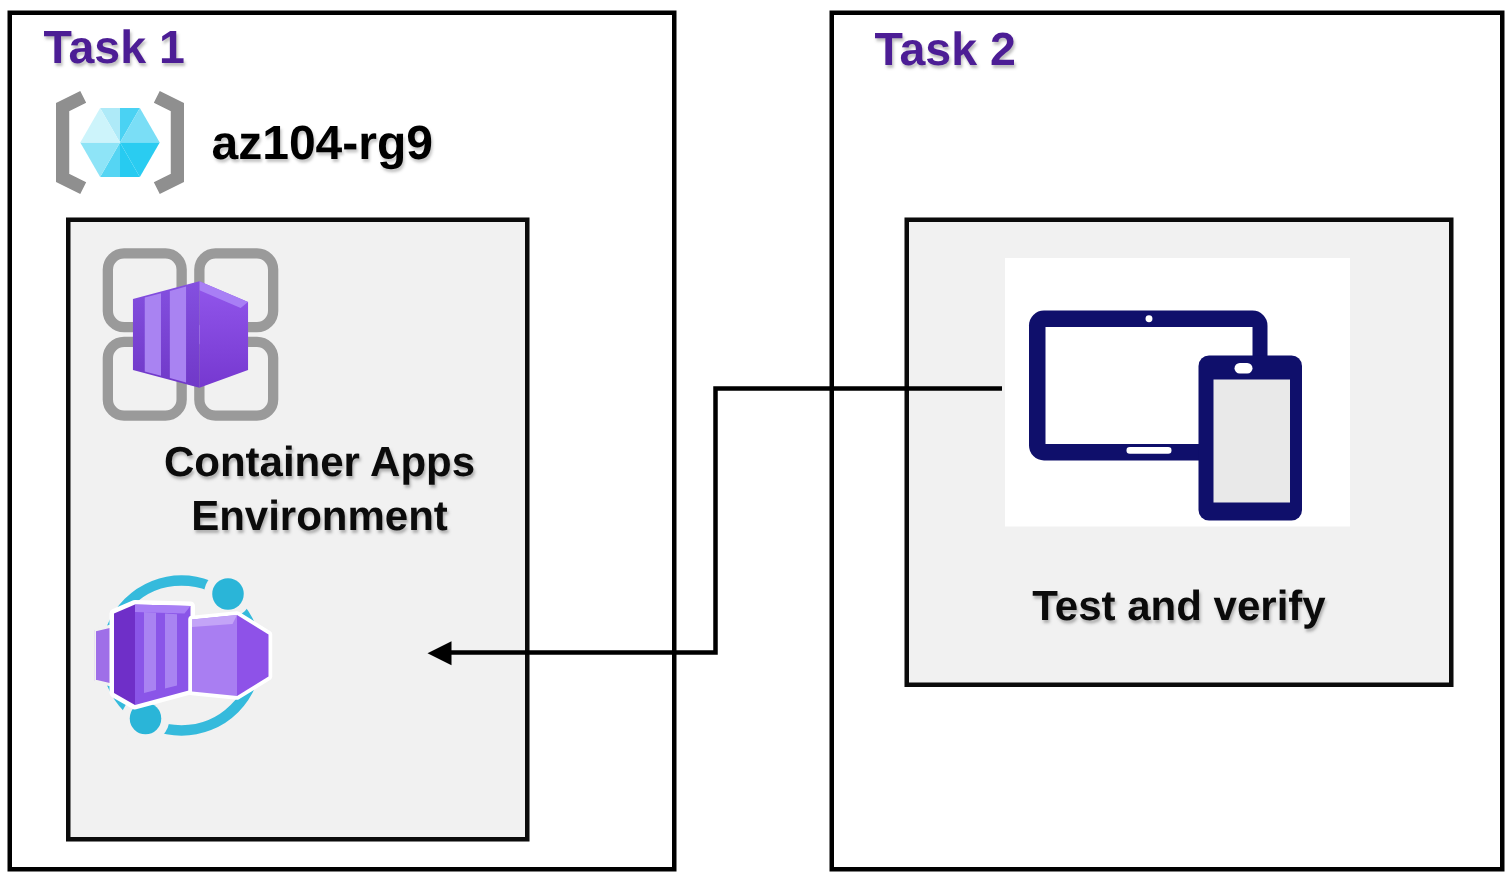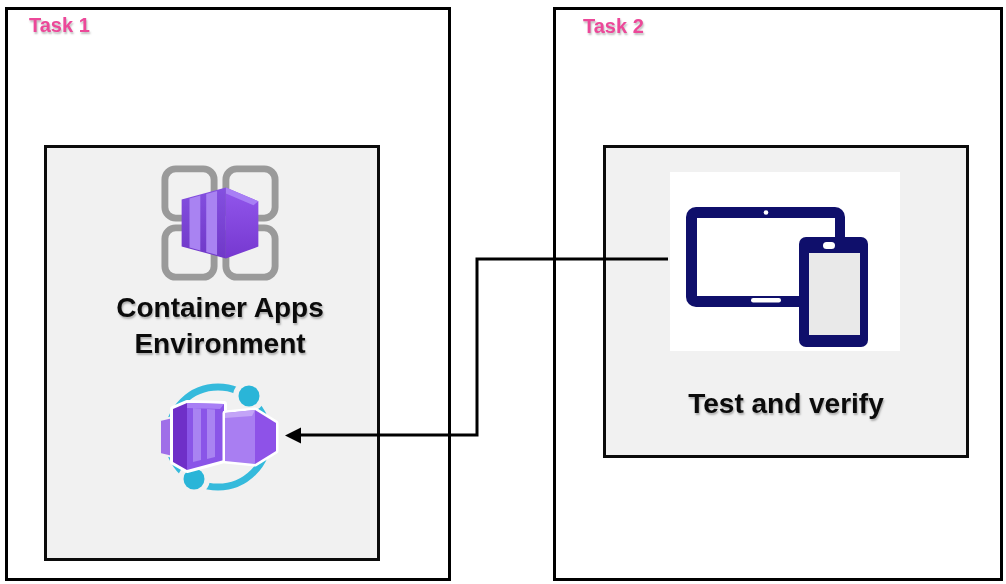--- a/index.html
+++ b/index.html
@@ -4,34 +4,34 @@
 <style>
   html,body{margin:0;padding:0;background:#ffffff;}
   #canvas{
     position:relative;width:1006px;height:584px;background:#ffffff;
     font-family:"Liberation Sans",sans-serif;overflow:hidden;
   }
   .panel{position:absolute;top:7px;height:574px;border:3px solid #000;background:#fff;box-sizing:border-box;}
   #task1-panel{left:5px;width:446px;}
   #task2-panel{left:553px;width:450px;padding-left:33px;}
   .panel-title{
-    position:absolute;font-size:20px;font-weight:700;color:#ec4899;
+    position:absolute;font-size:31px;font-weight:700;color:#4c1d95;
     text-shadow:1px 2px 2px rgba(110,110,110,.45);white-space:nowrap;
   }
   #task1-panel .panel-title{left:21px;top:4px;}
   #task2-panel .panel-title{left:27px;top:5px;}
   .rg-row{position:absolute;left:21px;top:49px;display:flex;align-items:center;gap:10px;}
   .rg-label{
     font-size:32px;font-weight:700;color:#000;
     text-shadow:1px 2px 2px rgba(110,110,110,.4);white-space:nowrap;
   }
   .inner-box{
     position:absolute;background:#f1f1f1;border:3px solid #0b0b0b;box-sizing:border-box;
   }
-  #task1-inner{left:36px;top:135px;width:336px;height:416px;display:flex;flex-direction:column;align-items:center;padding-left:16px;}
+  #task1-inner{left:36px;top:135px;width:309px;height:416px;display:flex;flex-direction:column;padding-left:16px;}
   #task2-inner{left:47px;top:135px;width:366px;height:313px;}
   .node-label{
     font-size:28px;font-weight:700;color:#0b0b0b;text-align:center;line-height:36px;
     text-shadow:1px 2px 2px rgba(110,110,110,.5);
   }
   #env-icon{margin-top:14px;flex-shrink:0;}
   #env-label{margin-top:6px;width:300px;}
   #app-icon{margin-top:21px;flex-shrink:0;}
   #app-label{margin-top:8px;width:340px;}
   #device-box{position:absolute;left:64px;top:24px;width:230px;height:179px;background:#ffffff;}
@@ -39,20 +39,39 @@
   #connector{position:absolute;left:0;top:0;pointer-events:none;z-index:10;}
 </style>
 </head>
 <body>
 
 <div id="canvas">
 
   <div class="panel" id="task1-panel">
     <div class="panel-title">Task 1</div>
 
+    <div class="rg-row">
+      <svg width="102" height="72" viewBox="0 0 104 72">
+        <g fill="none" stroke="#8f8f8f" stroke-width="9" stroke-linejoin="miter">
+          <path d="M27 5 L13 12 L13 60 L27 67"></path>
+          <path d="M77 5 L91 12 L91 60 L77 67"></path>
+        </g>
+        <g stroke="none">
+          <polygon points="38.5,12.6 52,12.6 52,36" fill="#aeeaf8"></polygon>
+          <polygon points="52,12.6 65.5,12.6 52,36" fill="#4ad2f3"></polygon>
+          <polygon points="65.5,12.6 79,36 52,36" fill="#7adef6"></polygon>
+          <polygon points="79,36 65.5,59.4 52,36" fill="#2accf1"></polygon>
+          <polygon points="65.5,59.4 52,59.4 52,36" fill="#27cbf1"></polygon>
+          <polygon points="52,59.4 38.5,59.4 52,36" fill="#55d5f3"></polygon>
+          <polygon points="38.5,59.4 25,36 52,36" fill="#8ee4f7"></polygon>
+          <polygon points="25,36 38.5,12.6 52,36" fill="#cdf4fb"></polygon>
+        </g>
+      </svg>
+      <span class="rg-label">az104-rg9</span>
+    </div>
 
     <div class="inner-box" id="task1-inner">
 
       <svg id="env-icon" width="128" height="122" viewBox="0 0 130 124">
         <defs>
           <linearGradient id="envRight" x1="0" y1="0" x2="0" y2="1">
             <stop offset="0" stop-color="#9257ec"></stop>
               <stop offset="1" stop-color="#7638d0"></stop>
           </linearGradient>
           <linearGradient id="envFront" x1="0" y1="0" x2="0" y2="1">

